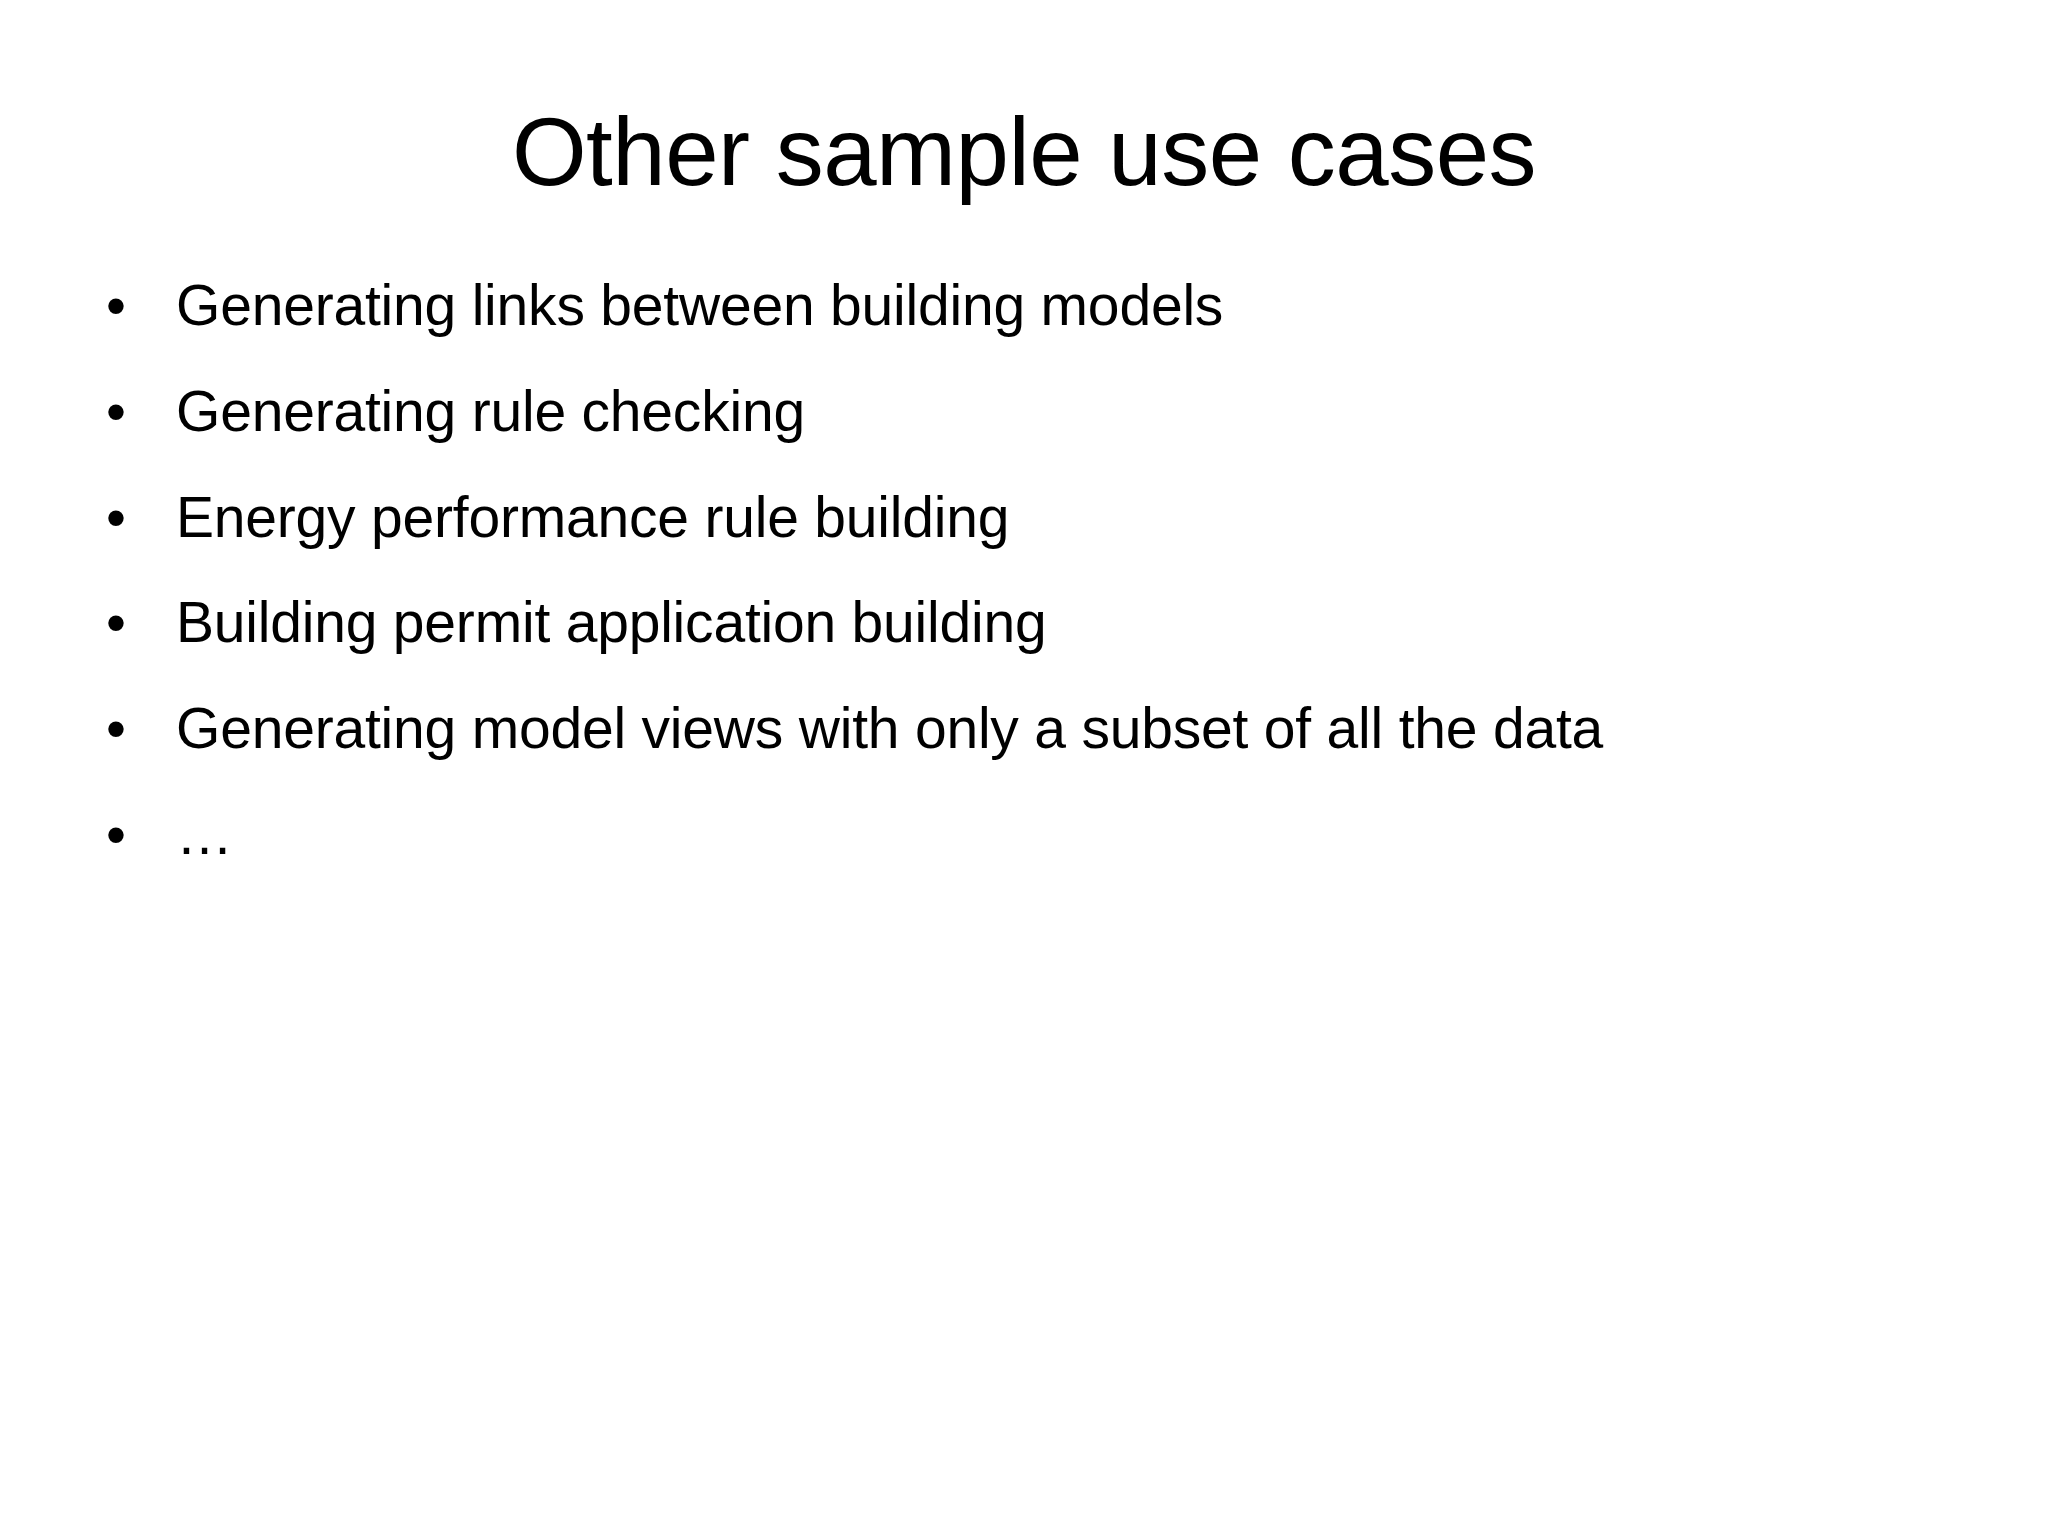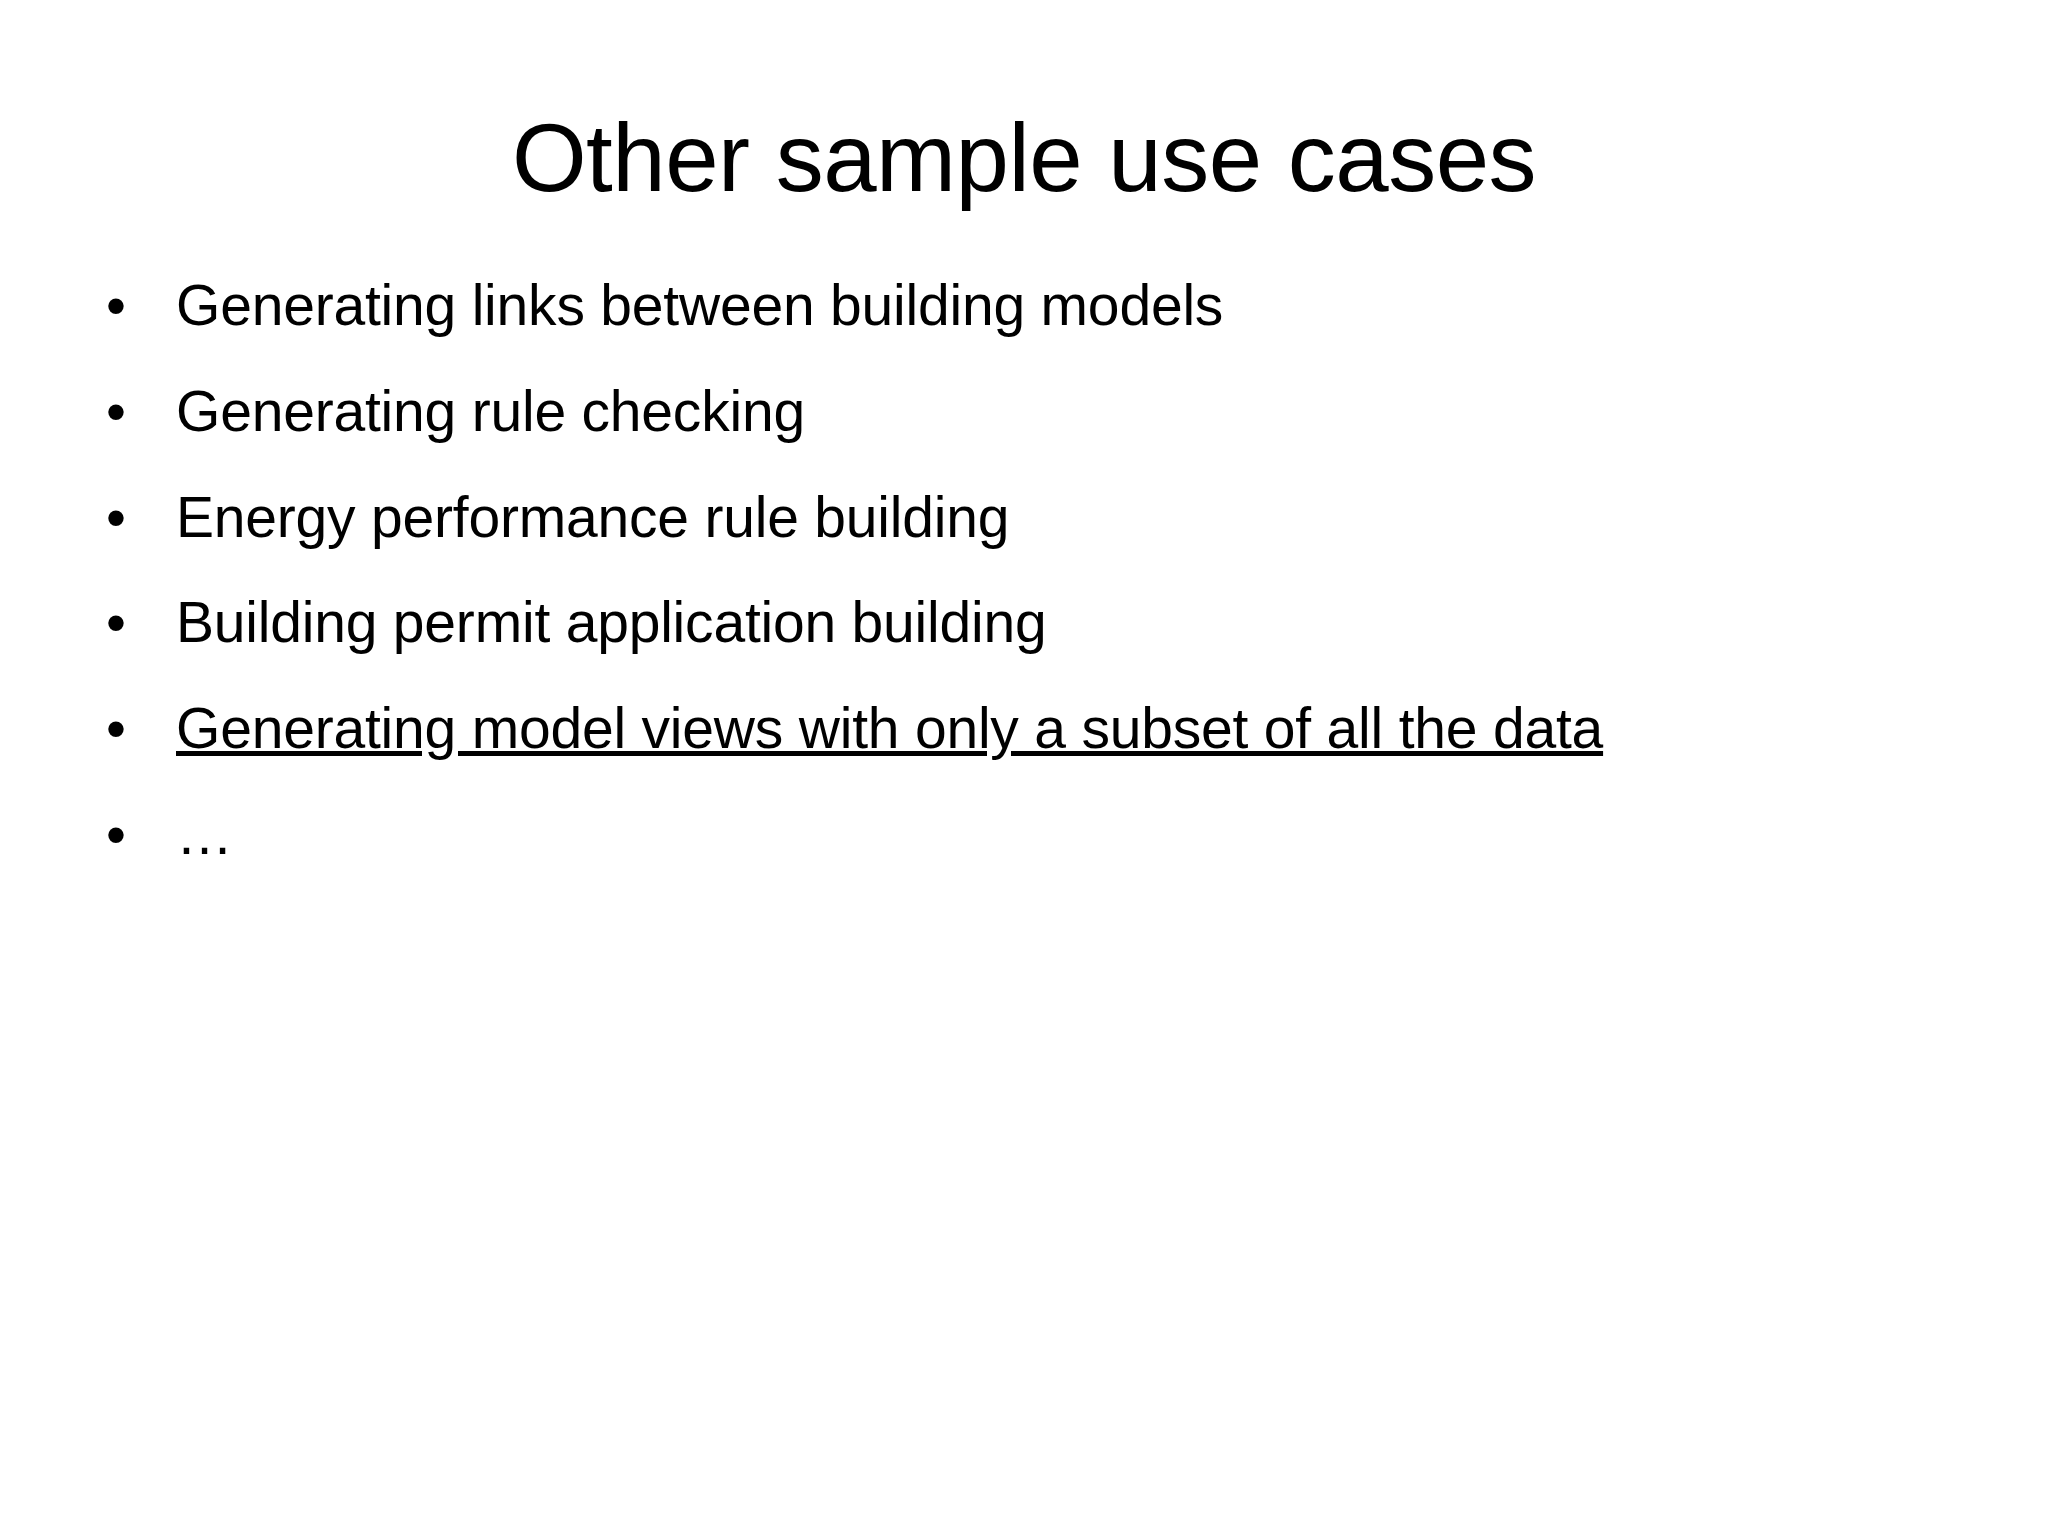--- a/index.html
+++ b/index.html
@@ -21,21 +21,21 @@
     width: 2048px;
     height: 1536px;
     background: #ffffff;
     box-sizing: border-box;
   }
 
   
   .slide-title {
     position: absolute;
     left: 0;
-    top: 106px;
+    top: 100px;
     width: 2048px;
     text-align: center;
     font-size: 96px;
     line-height: 1.08;
     font-weight: 400;
     letter-spacing: -0.5px;
     color: #000000;
     white-space: nowrap;
   }
 
@@ -79,21 +79,20 @@
   }
 
   .bullet-text {
     display: block;
     max-width: 1740px;
   }
 
   
   .bullet-item.wraps .bullet-text {
     max-width: 1700px;
-    text-decoration: underline;
   }
 </style>
 </head>
 <body>
 
 <div class="slide">
 
   <div class="slide-title">Other sample use cases</div>
 
   <ul class="bullet-list">

